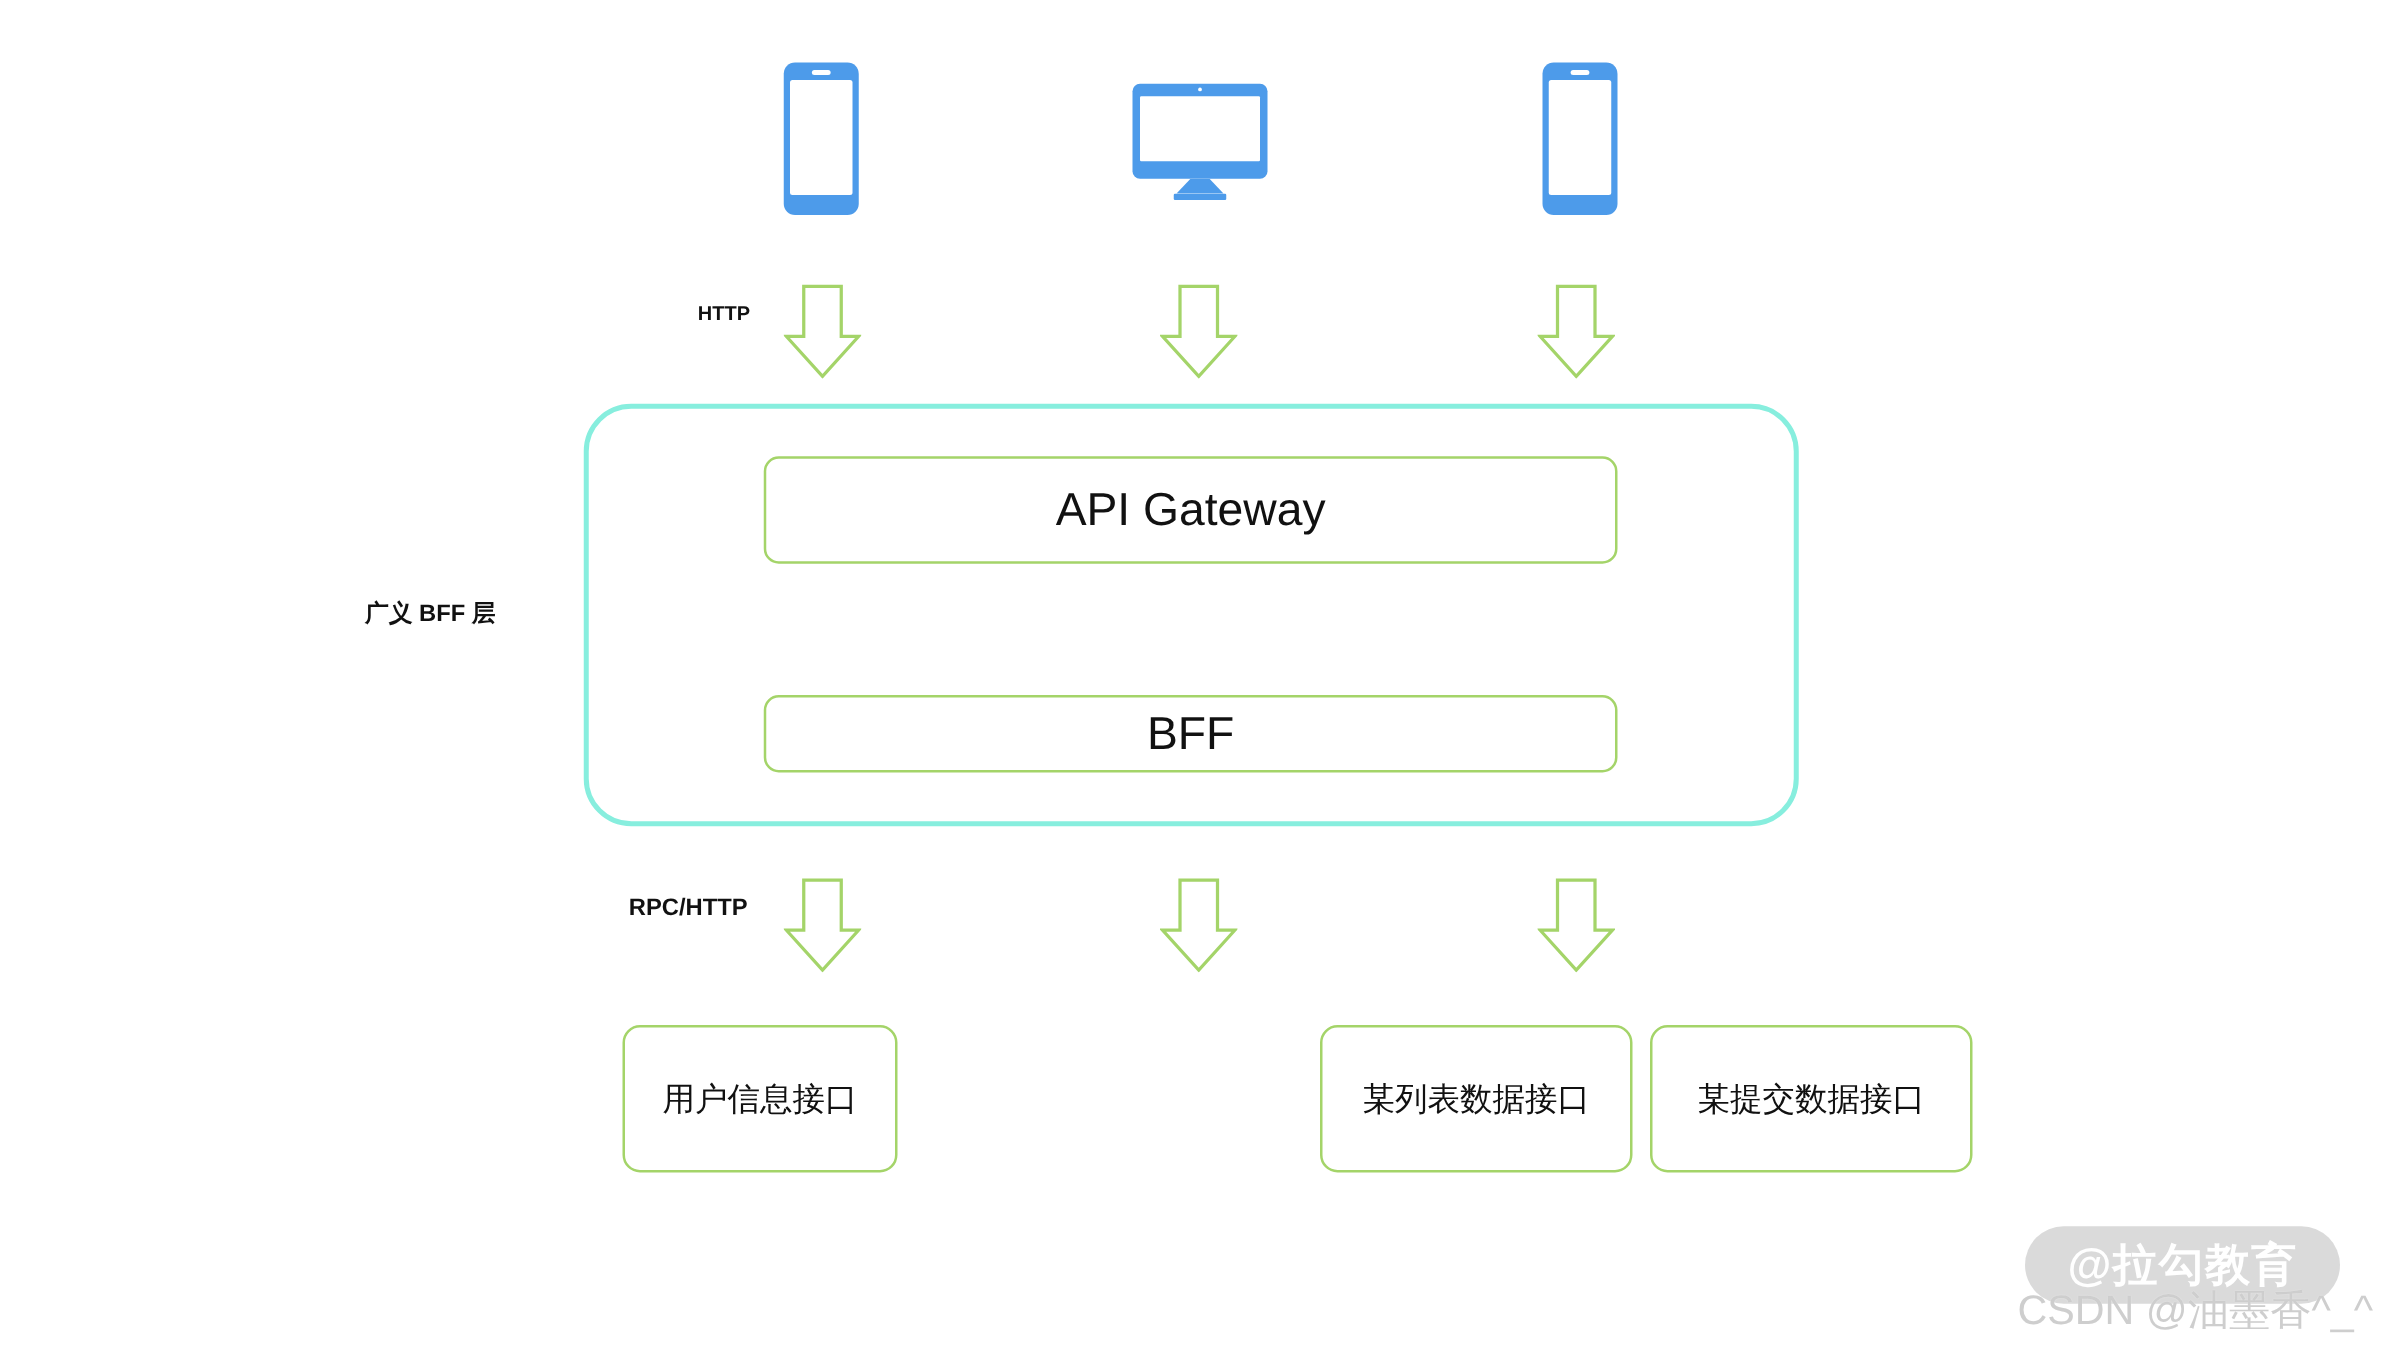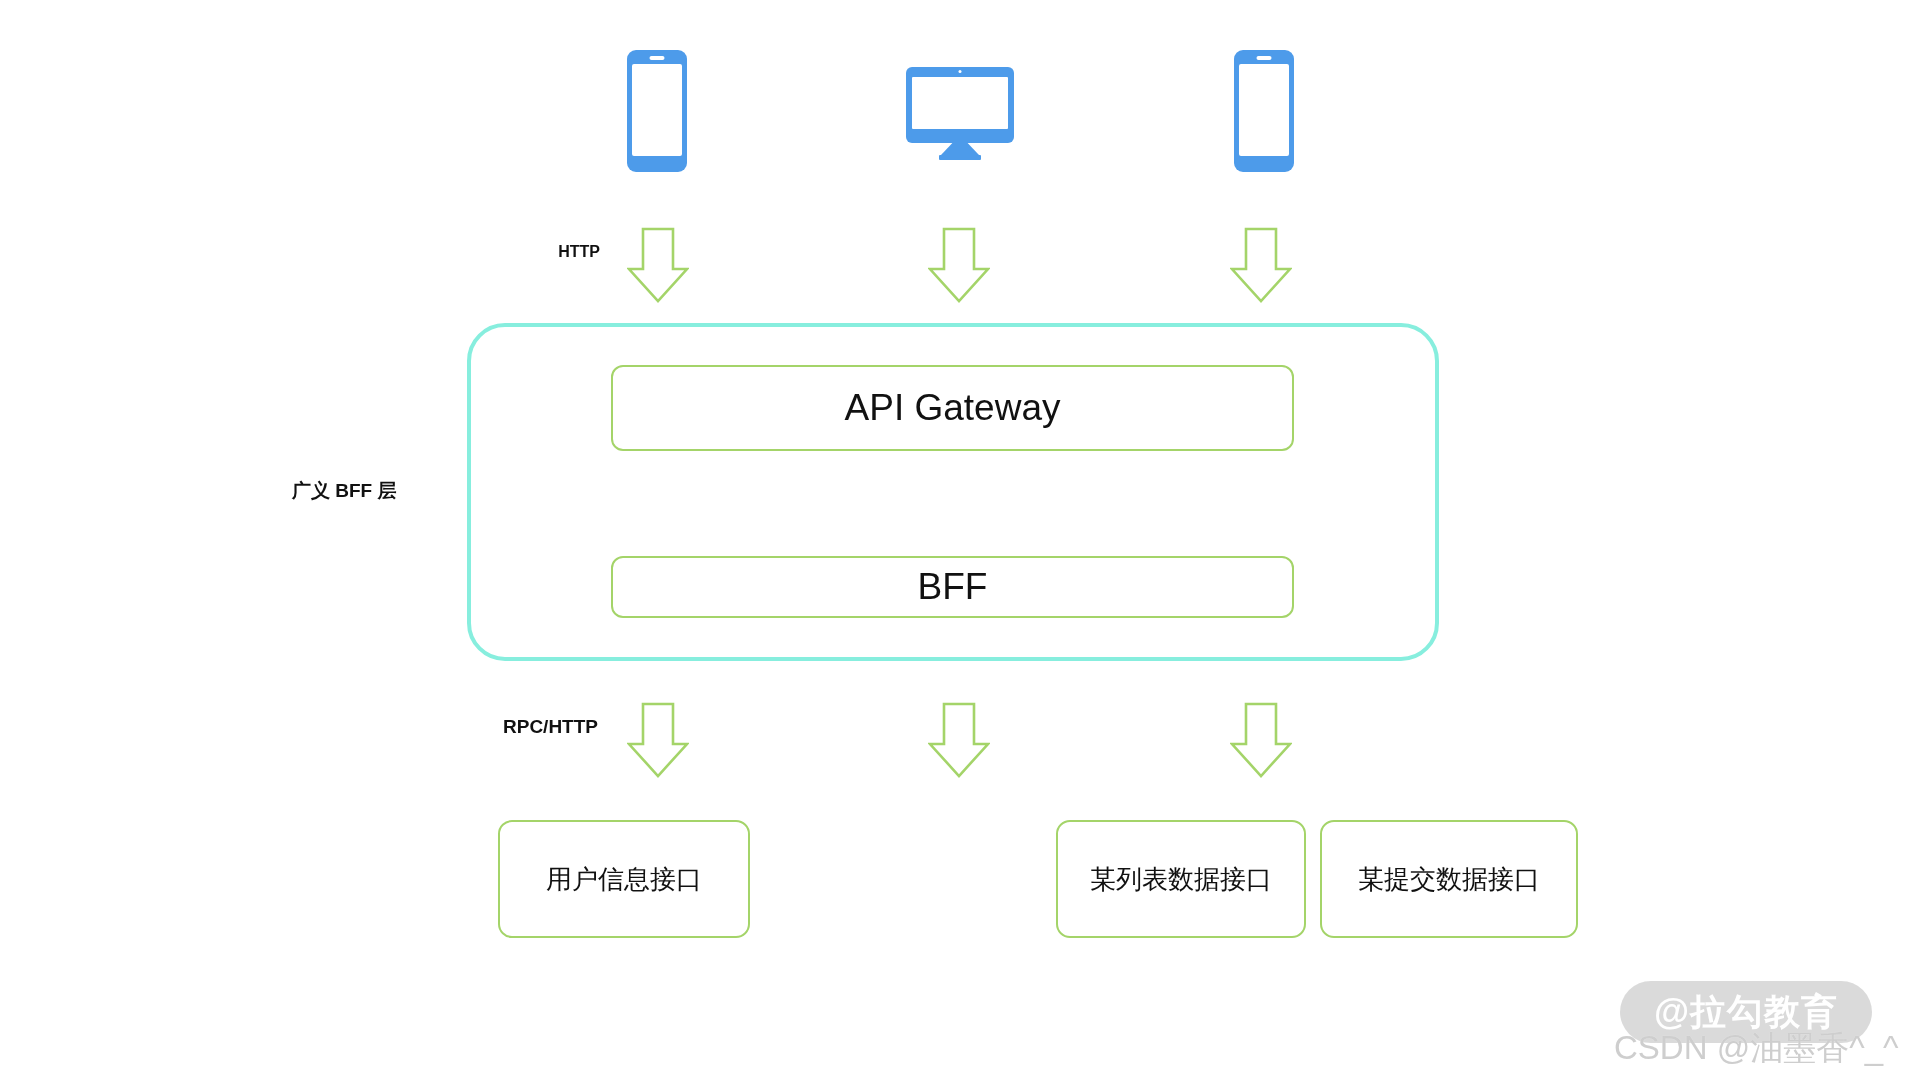--- a/index.html
+++ b/index.html
@@ -113,21 +113,21 @@
   <svg class="abs arrow" style="left:627px;top:702px;" viewBox="0 0 62 76">
     <polygon points="16,2 46,2 46,42 60,42 31,74 2,42 16,42"></polygon>
   </svg>
   <svg class="abs arrow" style="left:928px;top:702px;" viewBox="0 0 62 76">
     <polygon points="16,2 46,2 46,42 60,42 31,74 2,42 16,42"></polygon>
   </svg>
   <svg class="abs arrow" style="left:1230px;top:702px;" viewBox="0 0 62 76">
     <polygon points="16,2 46,2 46,42 60,42 31,74 2,42 16,42"></polygon>
   </svg>
 
-  <div class="abs service-box" style="left:498px;width:252px;">
+  <div class="abs service-box" style="left:498px;width:220px;">
     <span>用户信息接口</span>
   </div>
   <div class="abs service-box" style="left:1056px;width:250px;">
     <span>某列表数据接口</span>
   </div>
   <div class="abs service-box" style="left:1320px;width:258px;">
     <span>某提交数据接口</span>
   </div>
 
   <div class="abs wm-pill">

